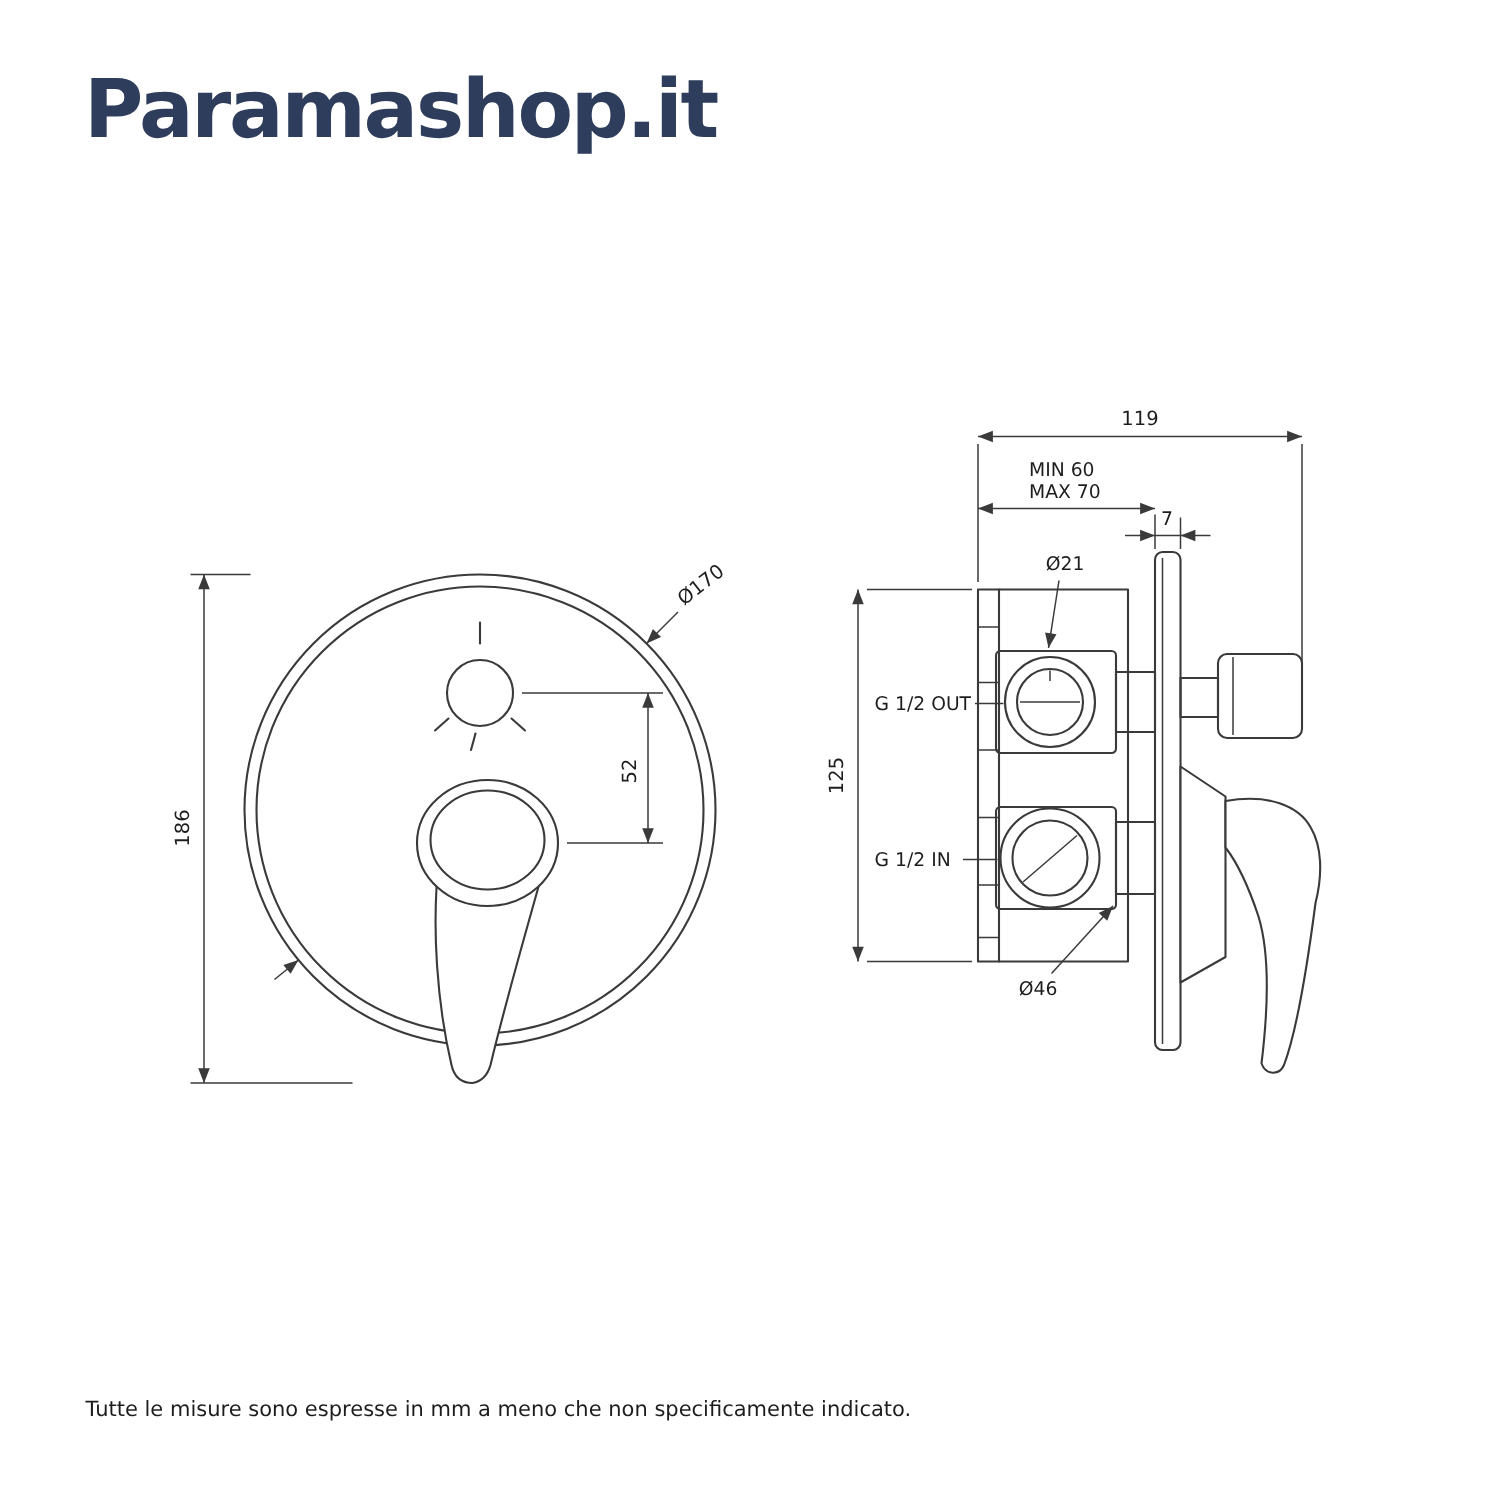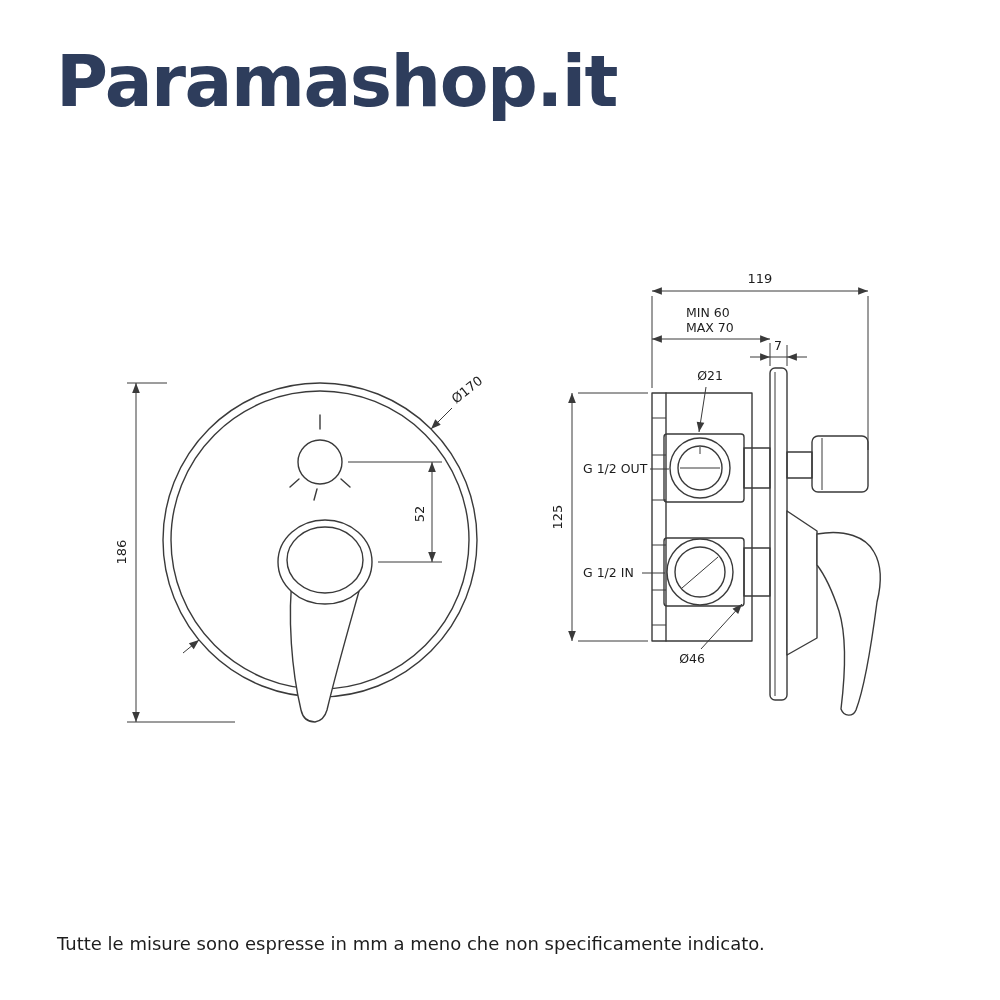--- a/index.html
+++ b/index.html
@@ -11,29 +11,29 @@
   html,body{margin:0;padding:0;}
   body{
     width:1000px;height:1000px;
     background:var(--background);
     font-family:"DejaVu Sans","Liberation Sans",sans-serif;
     position:relative;overflow:hidden;
   }
   .page{position:absolute;inset:0;}
   .logo{
     position:absolute;left:56px;top:46px;
-    font-size:71px;font-weight:bold;letter-spacing:-1.5px;
+    font-size:54px;font-weight:bold;letter-spacing:-1.5px;
     color:var(--brand);
     font-family:"DejaVu Sans","Liberation Sans",sans-serif;
     line-height:1;
   }
   .drawing-svg{position:absolute;left:0;top:0;width:1000px;height:1000px;}
   .footer{
     position:absolute;left:57px;top:929px;right:40px;
-    color:var(--text);font-size:18px;line-height:1.62;
+    color:var(--text);font-size:14px;line-height:1.62;
   }
   
   .s{fill:none;stroke:var(--line);stroke-width:1.4;stroke-linecap:round;stroke-linejoin:round;}
   .sw{fill:#fff;stroke:var(--line);stroke-width:1.4;stroke-linejoin:round;}
   .d{fill:none;stroke:var(--line);stroke-width:1;}
   .t{font-family:"DejaVu Sans","Liberation Sans",sans-serif;font-size:13px;fill:var(--text);stroke:none;}
   .t-small{font-size:12.5px;}
   #arw path{fill:var(--line);stroke:none;}
 </style>
 </head>

